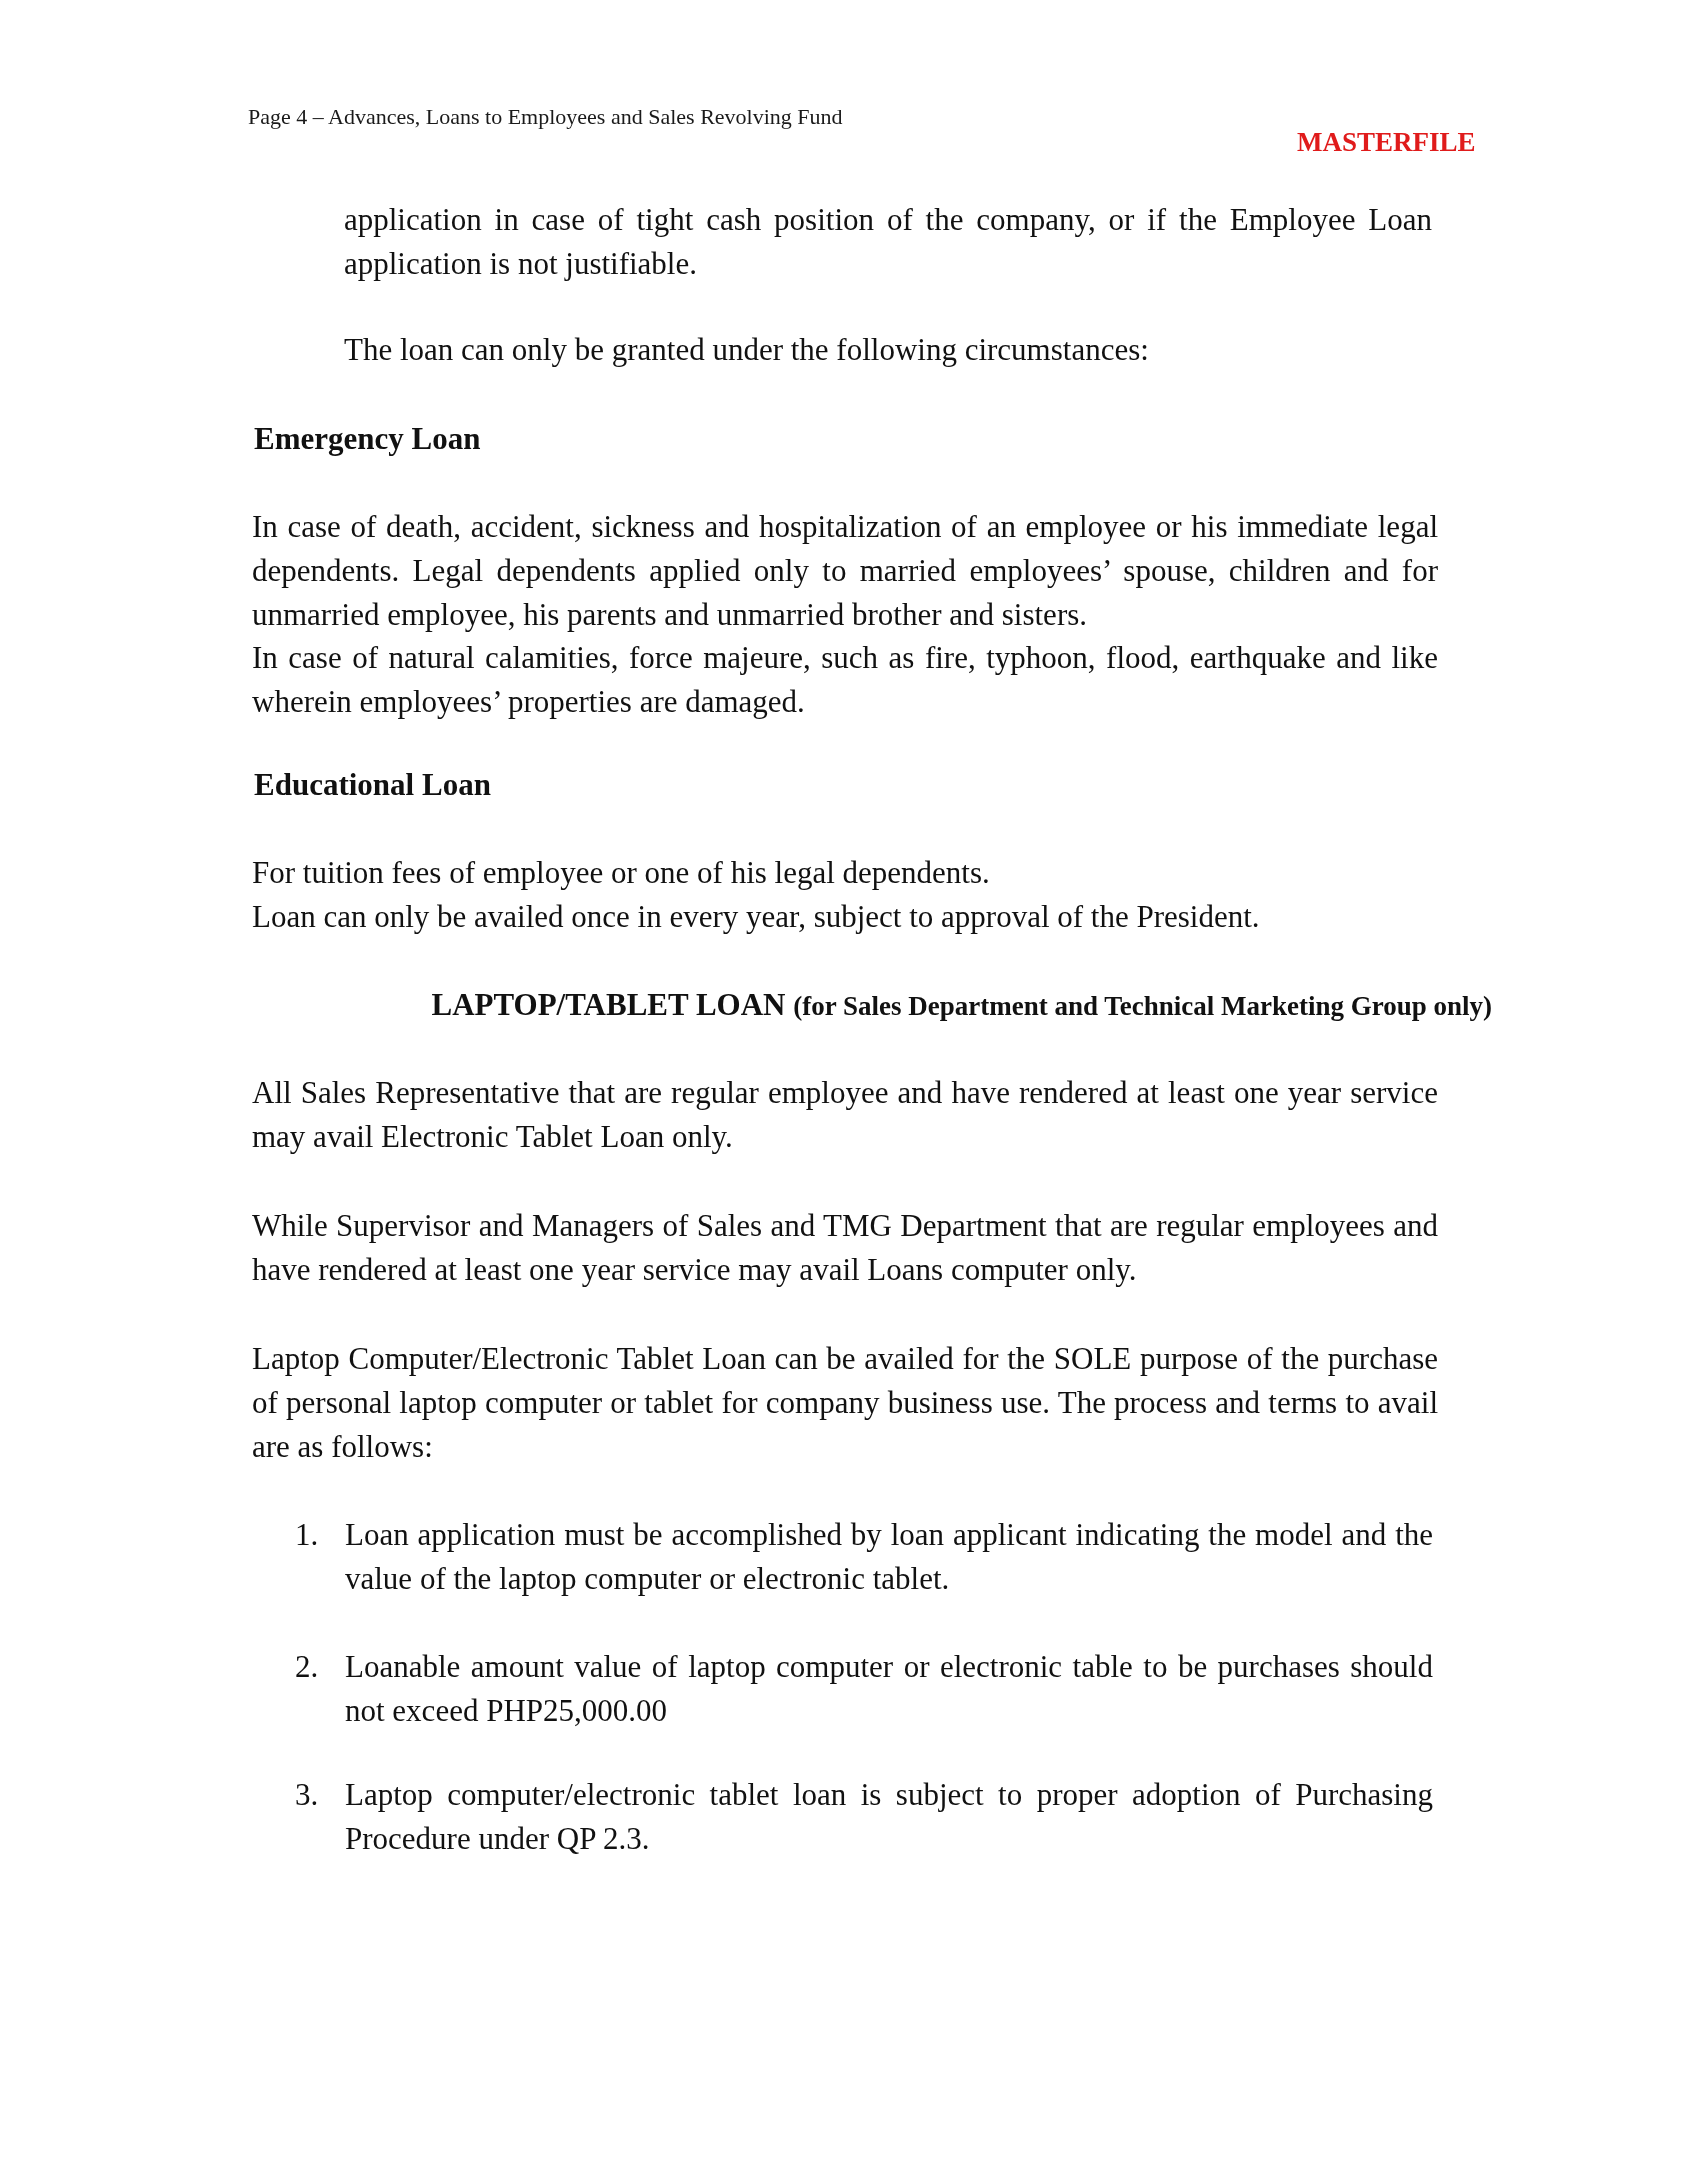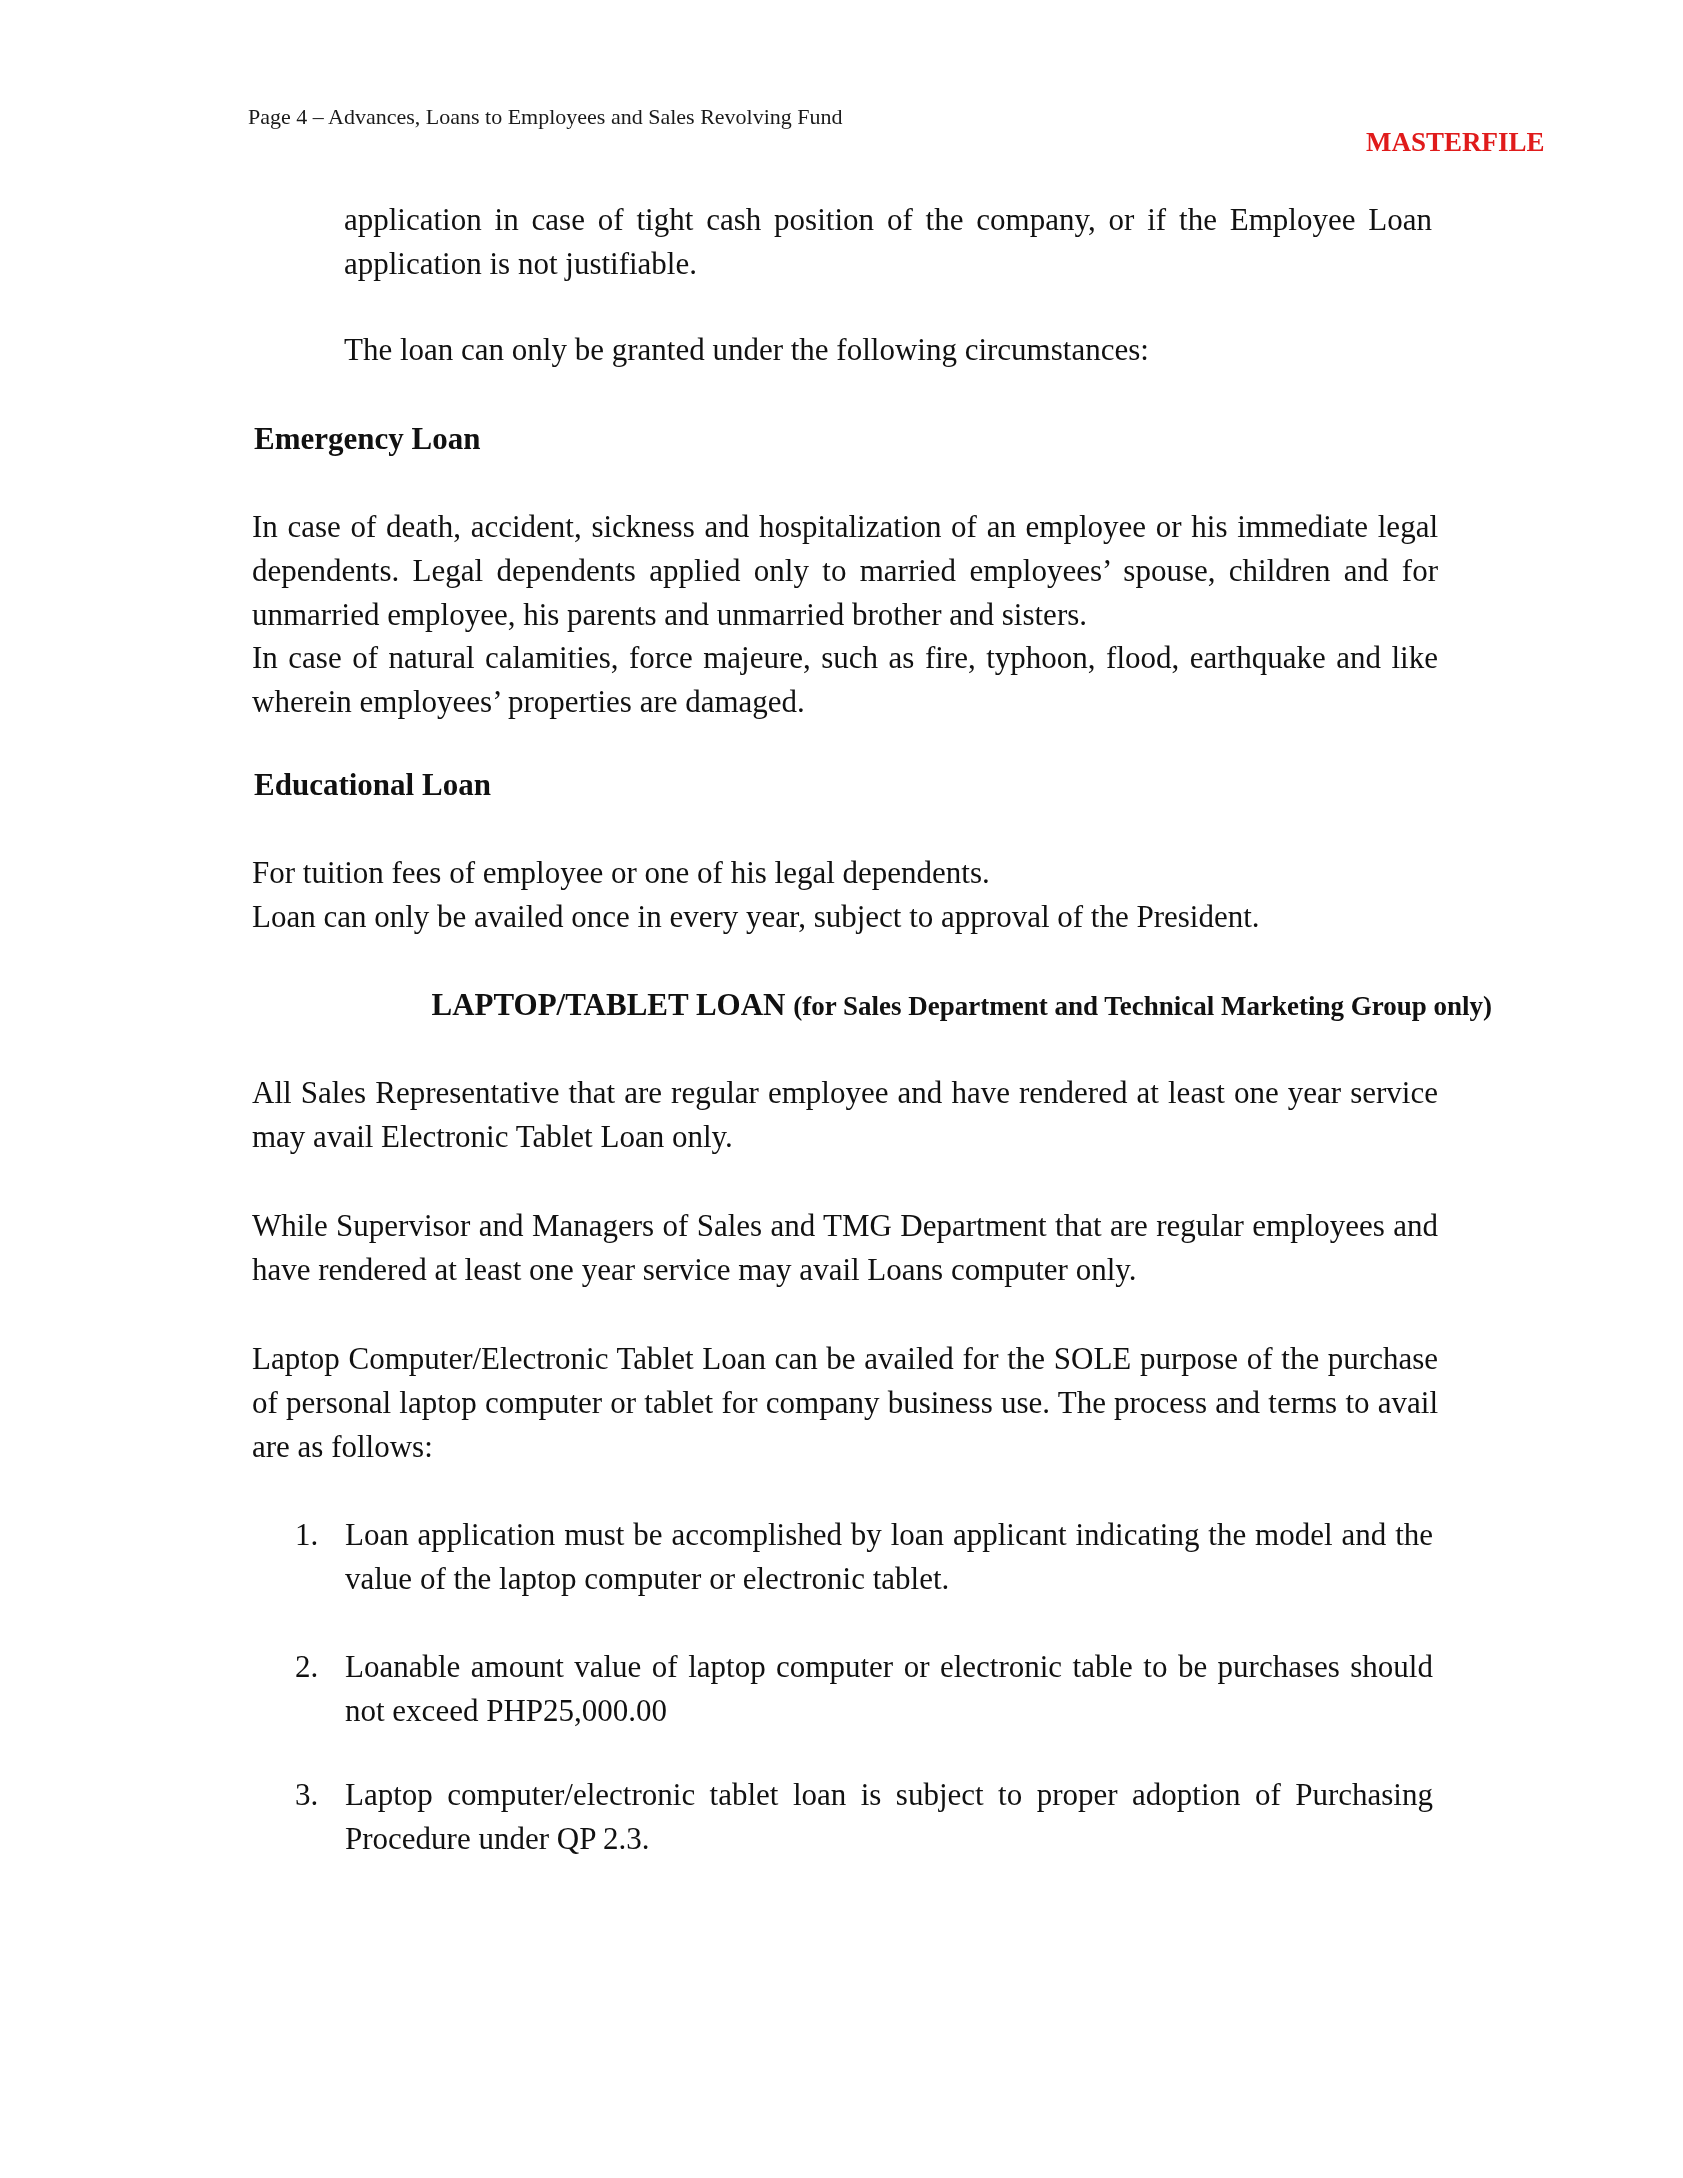--- a/index.html
+++ b/index.html
@@ -1,20 +1,20 @@
 <!DOCTYPE html>
 <html><head>
 <meta charset="utf-8">
 <style>
   html, body { margin: 0; padding: 0; background: #ffffff; }
   body { width: 1683px; height: 2178px; position: relative; overflow: hidden;
          font-family: "Liberation Serif", "DejaVu Serif", serif; color: #111111; }
   .abs { position: absolute; }
   .header { left: 248px; top: 96px; font-size: 22px; line-height: 26px; color: #1a1a1a; margin-top: 8px; }
-  .stamp { left: 1366px; top: 127px; font-size: 27px; line-height: 30px; font-weight: bold; color: #e01b1b; }
+  .stamp { left: 1297px; top: 127px; font-size: 27px; line-height: 30px; font-weight: bold; color: #e01b1b; }
   .block { font-size: 31px; line-height: 44px; text-align: justify; }
   .wide { left: 252px; width: 1186px; }
   .indent { left: 344px; width: 1088px; }
   .h { font-size: 31px; line-height: 44px; font-weight: bold; left: 254px; width: 1238px; }
   .h .small { font-size: 27px; }
   .li { left: 295px; width: 1139px; }
   .li .num { position: absolute; left: 0; top: 0; width: 50px; }
   .li .txt { position: absolute; left: 50px; width: 1088px; text-align: justify; }
 </style>
 </head>

